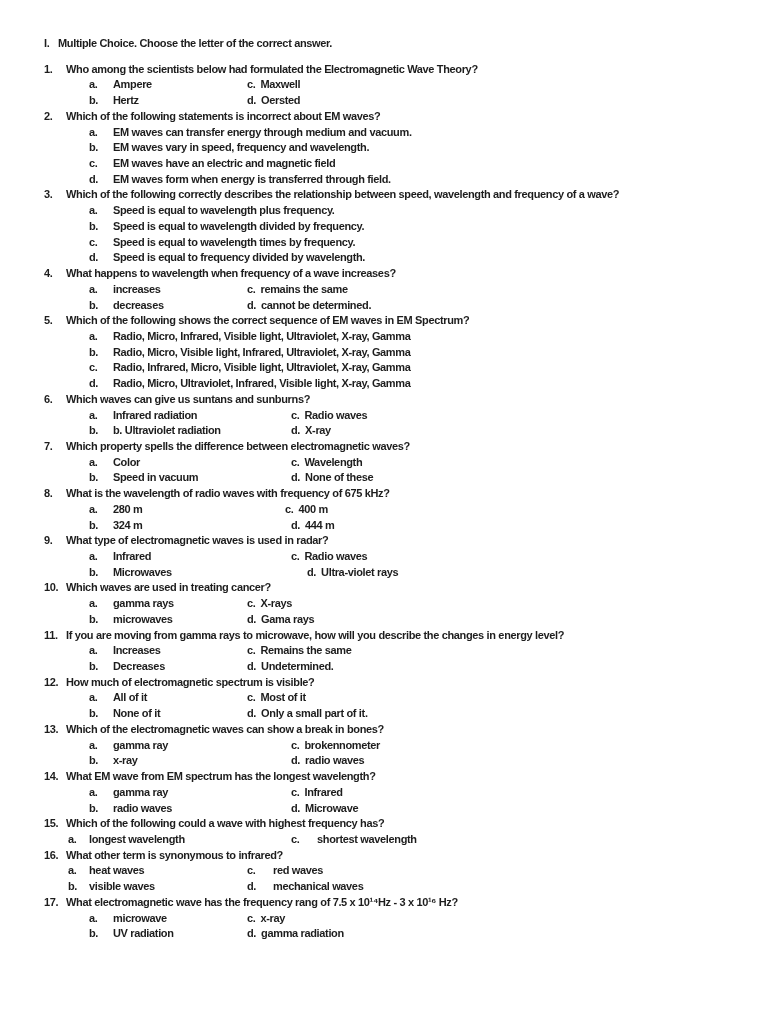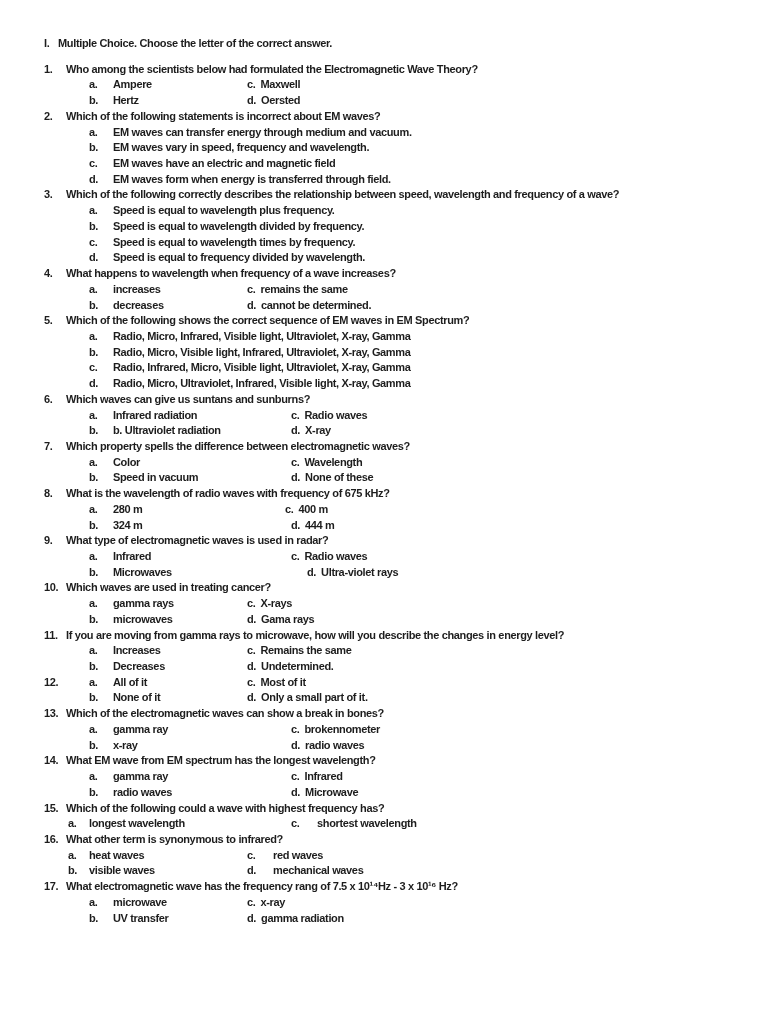--- a/index.html
+++ b/index.html
@@ -148,20 +148,21 @@
           <div>If you are moving from gamma rays to microwave, how will you describe the changes in energy level?</div>
           <div class="options">
             <div class="opt-row"><span class="opt-letter">a.</span><span>Increases</span><span class="col2" style="left: 158px;"><span class="opt-letter">c.</span><span>Remains the same</span></span></div>
             <div class="opt-row"><span class="opt-letter">b.</span><span>Decreases</span><span class="col2" style="left: 158px;"><span class="opt-letter">d.</span><span>Undetermined.</span></span></div>
           </div>
         </div>
       </div>
       <div class="question">
         <div class="qnum">12.</div>
         <div class="q-body">
+          <div>How much of electromagnetic spectrum is visible?</div>
           <div class="options">
             <div class="opt-row"><span class="opt-letter">a.</span><span>All of it</span><span class="col2" style="left: 158px;"><span class="opt-letter">c.</span><span>Most of it</span></span></div>
             <div class="opt-row"><span class="opt-letter">b.</span><span>None of it</span><span class="col2" style="left: 158px;"><span class="opt-letter">d.</span><span>Only a small part of it.</span></span></div>
           </div>
         </div>
       </div>
       <div class="question">
         <div class="qnum">13.</div>
         <div class="q-body">
           <div>Which of the electromagnetic waves can show a break in bones?</div>
@@ -199,18 +200,18 @@
             <div class="opt-row"><span class="opt-letter">b.</span><span>visible waves</span><span class="col2" style="left: 179px;"><span class="opt-letter">d.</span><span>mechanical waves</span></span></div>
           </div>
         </div>
       </div>
       <div class="question">
         <div class="qnum">17.</div>
         <div class="q-body">
           <div>What electromagnetic wave has the frequency rang of 7.5 x 10¹⁴Hz - 3 x 10¹⁶ Hz?</div>
           <div class="options">
             <div class="opt-row"><span class="opt-letter">a.</span><span>microwave</span><span class="col2" style="left: 158px;"><span class="opt-letter">c.</span><span>x-ray</span></span></div>
-            <div class="opt-row"><span class="opt-letter">b.</span><span>UV transfer</span><span class="col2" style="left: 158px; text-align: right;"><span class="opt-letter">d.</span><span>gamma radiation</span></span></div>
+            <div class="opt-row"><span class="opt-letter">b.</span><span>UV radiation</span><span class="col2" style="left: 158px; text-align: right;"><span class="opt-letter">d.</span><span>gamma radiation</span></span></div>
           </div>
         </div>
       </div>
     </div>
 </div>
 
 </body></html>

